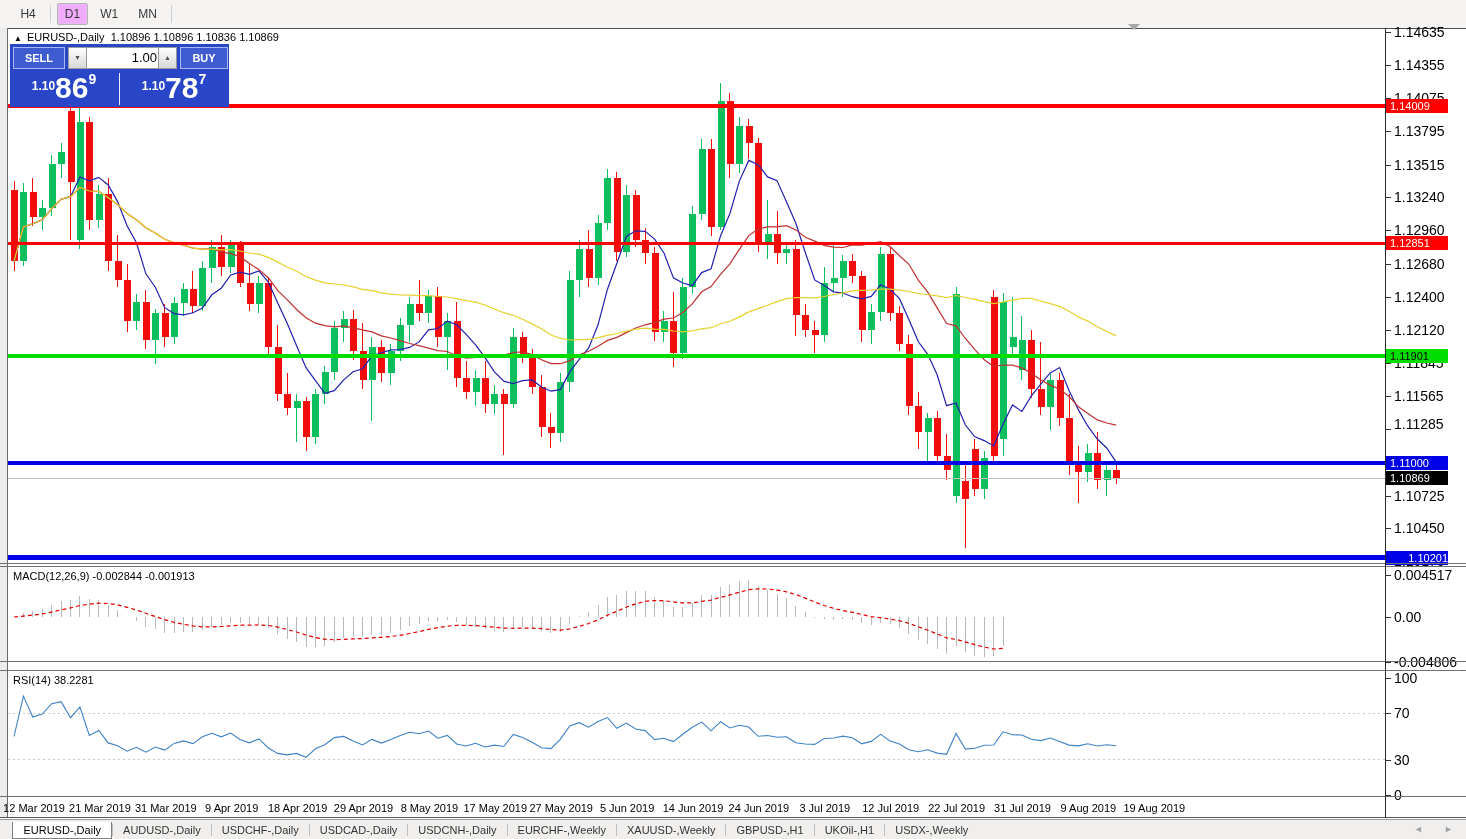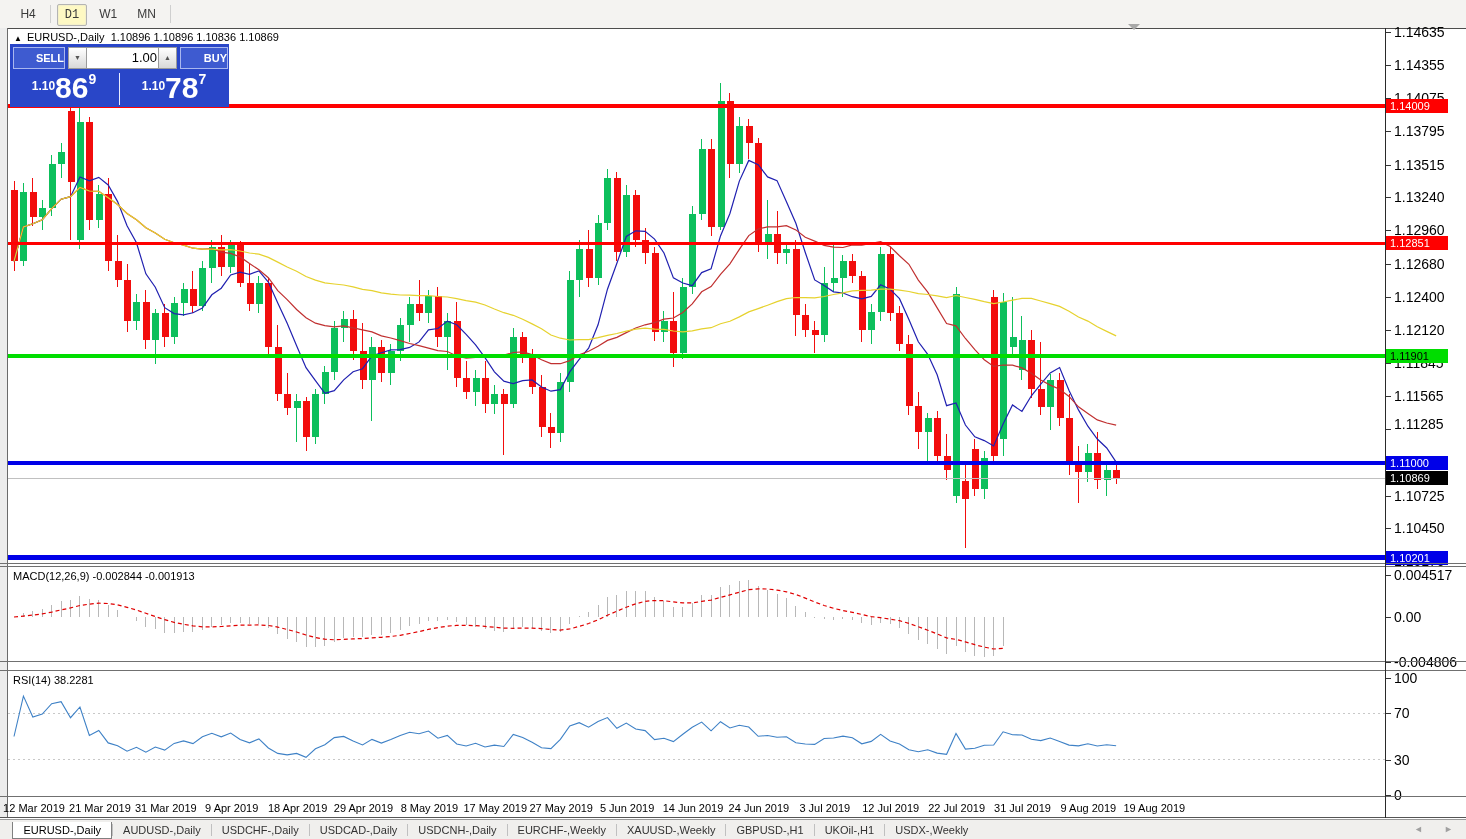--- a/index.html
+++ b/index.html
@@ -2,34 +2,34 @@
 <html><head>
 <meta charset="utf-8">
 <style>
   html,body{margin:0;padding:0;background:#ffffff;width:1466px;height:839px;overflow:hidden;
     font-family:"Liberation Sans",sans-serif;-webkit-font-smoothing:none;}
   .abs{position:absolute;}
   
   #toolbar{left:0;top:0;width:1466px;height:28px;background:#f4f3f1;border-bottom:1px solid #4d4d4d;}
   .tf-btn{display:inline-block;height:20px;line-height:20px;padding:0 7px;margin:3px 2px 0 2px;
     font-size:12px;color:#3a3a3a;border:1px solid transparent;border-radius:2px;cursor:default;}
-  .tf-btn.active{background:#fef9c3;border:1px solid #b4b4b4;box-shadow:inset 0 0 2px #ddd;font-family:Liberation Mono, monospace;}
+  .tf-btn.active{background:#f0abfc;border:1px solid #b4b4b4;box-shadow:inset 0 0 2px #ddd;}
   .tf-sep{display:inline-block;width:1px;height:18px;background:#cfcfcf;vertical-align:middle;margin:0 4px;}
   
   #left-frame{left:0;top:28px;width:7px;height:790px;background:#ececec;border-right:1px solid #6a6a6a;}
   #plot-right-border{left:1385px;top:28px;width:1px;height:790px;background:#2a2a2a;}
   .hdiv{left:0;width:1466px;height:1px;background:#707070;}
   
   #chart-title{left:14px;top:31px;font-size:11px;color:#000;white-space:nowrap;}
   #chart-title .arrow{font-size:8px;margin-right:5px;}
   
   #trade-panel{left:10px;top:44px;width:219px;height:63px;background:#2946c8;}
   #tp-row1{left:3px;top:3px;height:22px;width:213px;position:absolute;}
   .tp-btn{position:absolute;top:0;height:20px;background:#3e5bd0;border:1px solid #a9b7ef;
-    color:#fff;font-size:11px;font-weight:bold;text-align:right;line-height:20px;cursor:pointer;}
+    color:#fff;font-size:11px;font-weight:bold;text-align:center;line-height:20px;cursor:pointer;}
   #sell-btn{left:0;width:50px;}
   #buy-btn{left:167px;width:46px;}
   .spin-btn{position:absolute;top:0;width:17px;height:20px;background:linear-gradient(#ffffff,#d8d8d8);
     border:1px solid #9a9a9a;font-size:7px;color:#555;text-align:center;line-height:20px;cursor:pointer;}
   #vol-down{left:55px;}
   #vol-field{position:absolute;left:73px;top:0;width:70px;height:20px;background:#fff;border:1px solid #9a9a9a;
     font-size:13px;color:#000;text-align:right;padding:0 5px 0 0;line-height:20px;}
   #vol-up{left:145px;}
   #tp-prices{left:0;top:27px;width:219px;height:36px;position:absolute;}
   #tp-prices .half{position:absolute;top:0;width:108px;height:36px;color:#fff;text-align:center;}
@@ -514,21 +514,21 @@
     <div class="tick-dash" style="top: 713px;"></div>
     <div class="tick-label" style="top: 707px;">70</div>
     <div class="tick-dash" style="top: 760px;"></div>
     <div class="tick-label" style="top: 754px;">30</div>
     <div class="tick-dash" style="top: 795px;"></div>
     <div class="tick-label" style="top: 789px;">0</div>
     <div class="chip" style="top: 99px; background: rgb(255, 0, 0); color: rgb(255, 255, 255);">1.14009</div>
     <div class="chip" style="top: 236px; background: rgb(255, 0, 0); color: rgb(255, 255, 255);">1.12851</div>
     <div class="chip" style="top: 349px; background: rgb(0, 221, 0); color: rgb(0, 0, 0);">1.11901</div>
     <div class="chip" style="top: 456px; background: rgb(0, 0, 232); color: rgb(255, 255, 255);">1.11000</div>
-    <div class="chip" style="top: 551px; background: rgb(0, 0, 232); color: rgb(255, 255, 255);">1.10201</div>
+    <div class="chip" style="top: 551px; background: rgb(0, 0, 232); color: rgb(255, 255, 255); text-align: right;">1.10201</div>
     <div class="chip" style="top: 471px; background: rgb(0, 0, 0); color: rgb(255, 255, 255);">1.10869</div>
   </div>
 
 <div class="ind-label" style="top:570px">MACD(12,26,9) -0.002844 -0.001913</div>
 <div class="ind-label" style="top:674px">RSI(14) 38.2281</div>
 
 <div id="date-layer">
     <div class="date-label" style="left: 34px;">12 Mar 2019</div>
     <div class="date-label" style="left: 99.9px;">21 Mar 2019</div>
     <div class="date-label" style="left: 165.8px;">31 Mar 2019</div>

